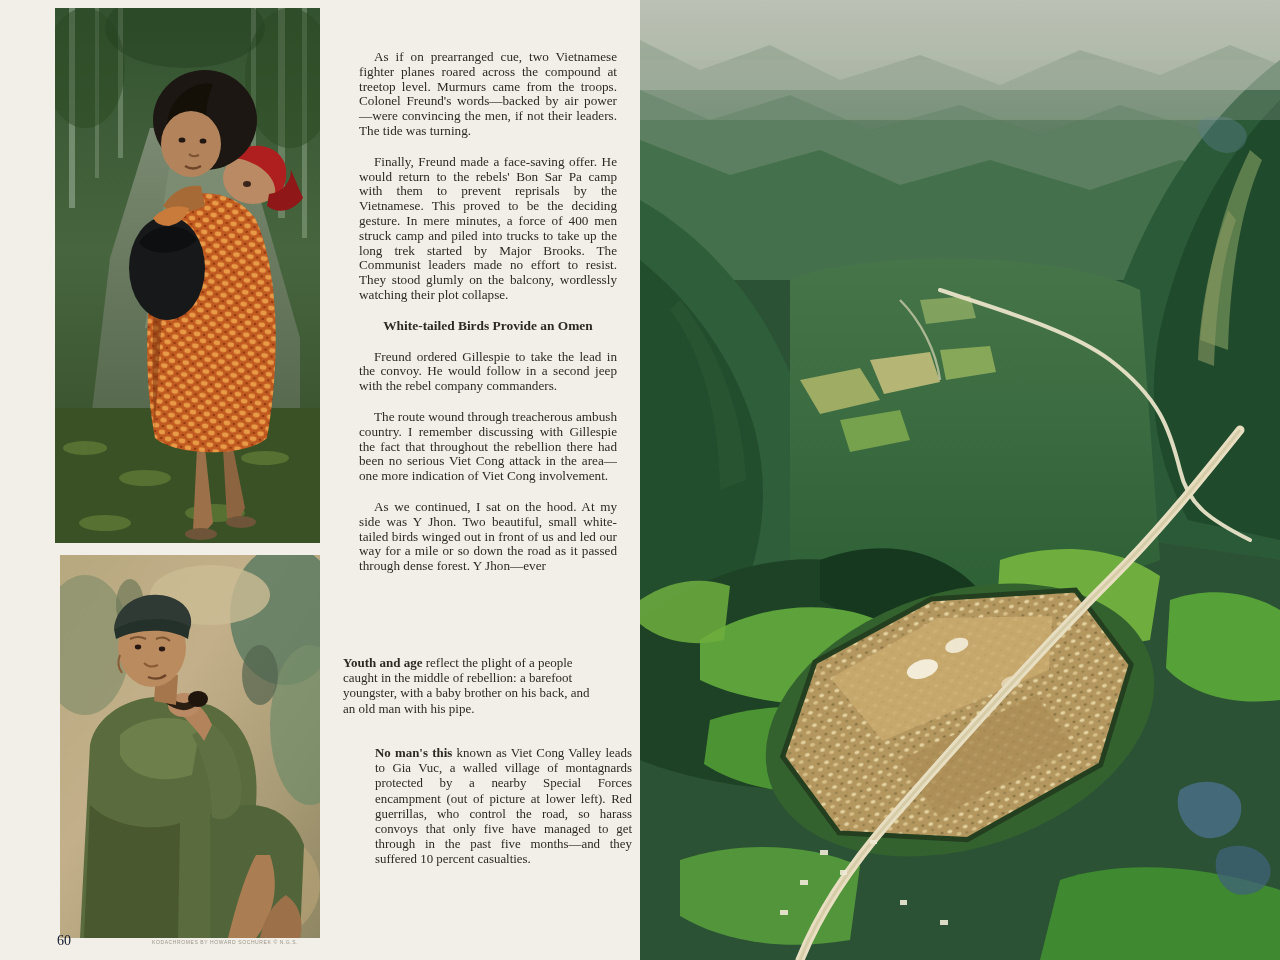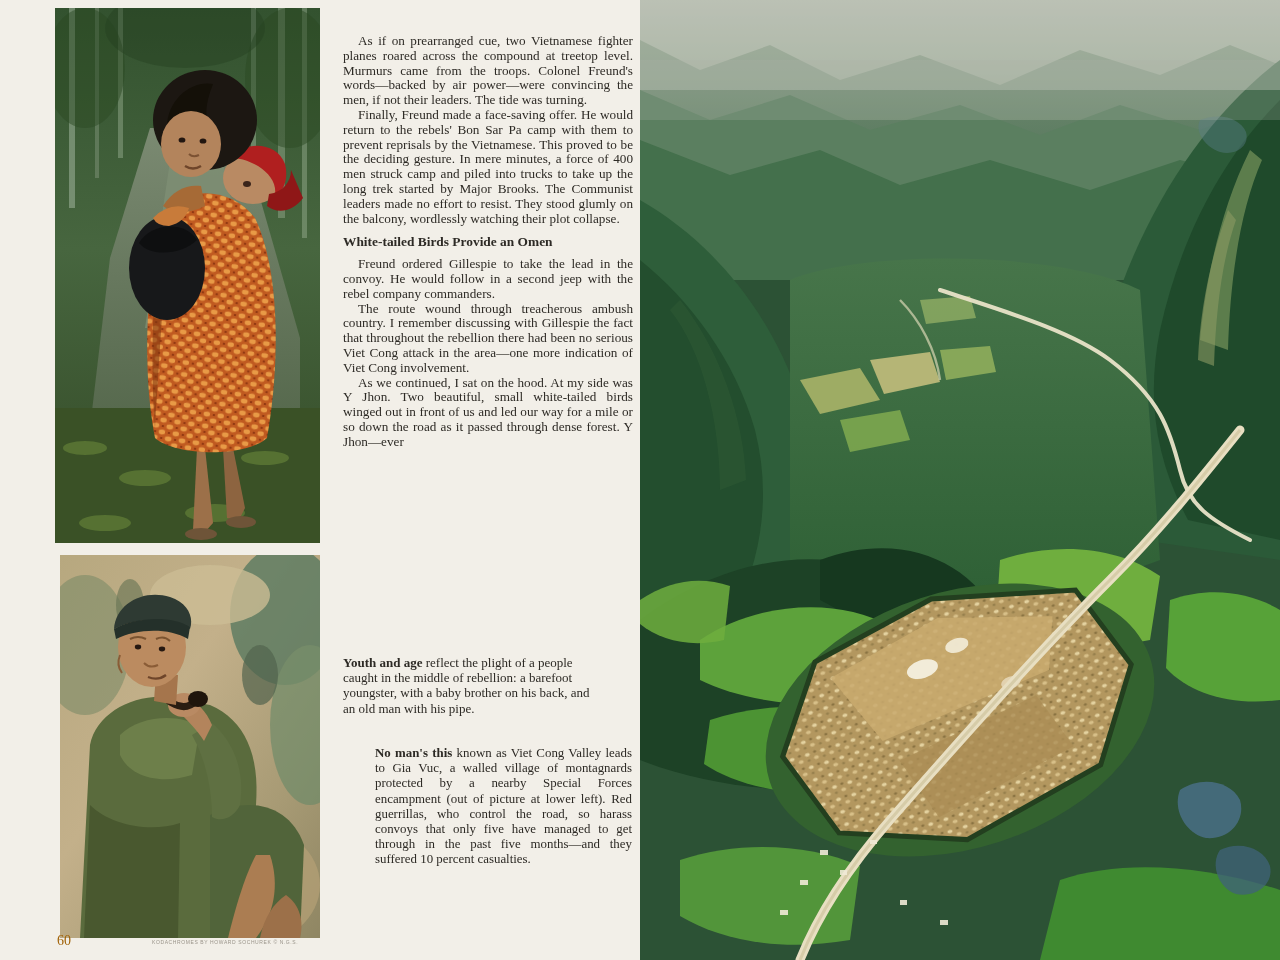--- a/index.html
+++ b/index.html
@@ -10,37 +10,37 @@
     color:#2d2a25;
   }
   .spread{position:absolute;inset:0;}
   
   .photo{position:absolute;overflow:hidden;background:#3a523a;}
   .photo svg{display:block;width:100%;height:100%;}
   #photo-boy{left:55px;top:8px;width:265px;height:535px;}
   #photo-oldman{left:60px;top:555px;width:260px;height:383px;}
   .page-number{
     position:absolute;left:57px;top:933px;
-    font-size:14px;color:#a16207;
+    font-size:14px;color:#0f172a;
   }
   .credit-line{
     position:absolute;left:152px;top:939px;width:200px;
     font-family:"Liberation Sans", sans-serif;
     font-size:5px;letter-spacing:.6px;color:#9a948a;
     text-transform:uppercase;white-space:nowrap;
   }
   
   .text-col{
     position:absolute;left:343px;top:34px;width:290px;
     font-size:13.2px;line-height:14.8px;
     text-align:justify;
   }
-  .text-col p{margin:0;text-indent:15px;}
+  .text-col p{margin:16px;text-indent:15px;}
   .subhead{
-    font-weight:bold;text-indent:0 !important;
+    font-weight:bold;text-align:center;text-indent:0 !important;
     margin:9px 0 7px 0 !important;
     font-size:13.4px;
   }
   .caption-1{
     position:absolute;left:343px;top:655px;width:256px;
     font-size:13px;line-height:15.2px;text-align:left;
   }
   .caption-1 p{margin:0;text-indent:0;}
   .caption-2{
     position:absolute;left:375px;top:746px;width:257px;

